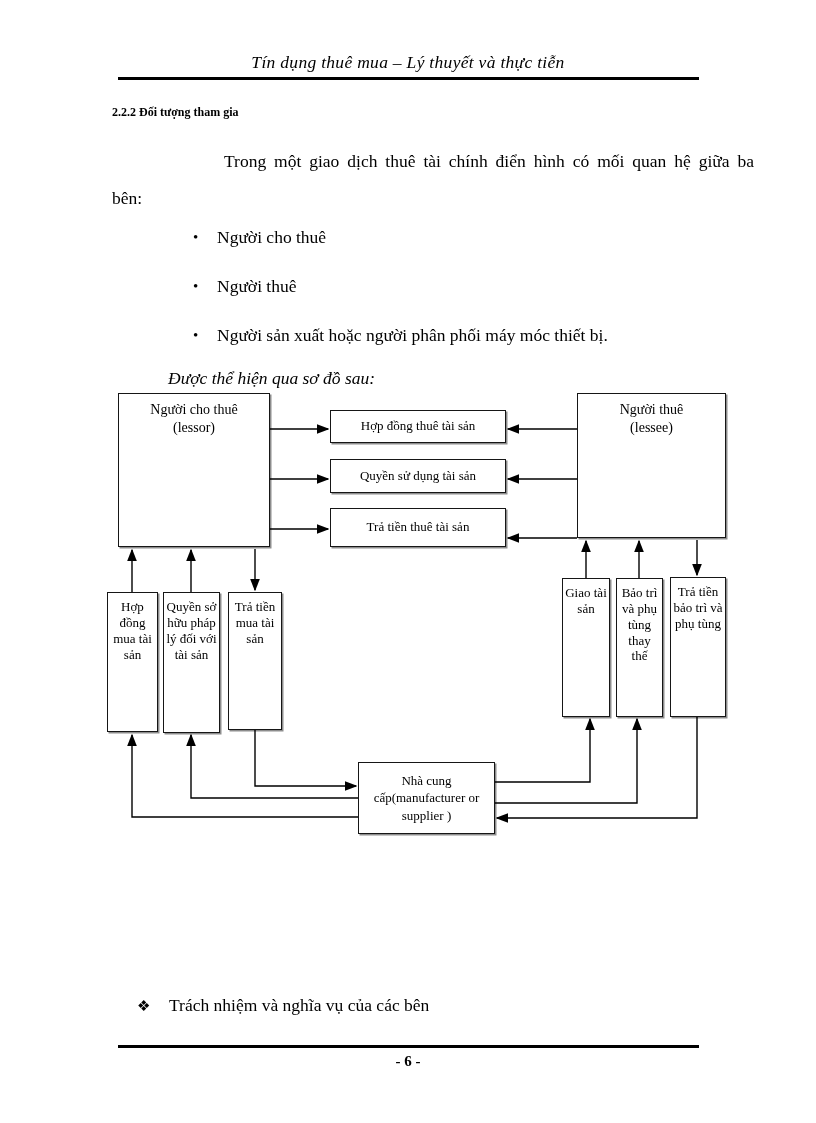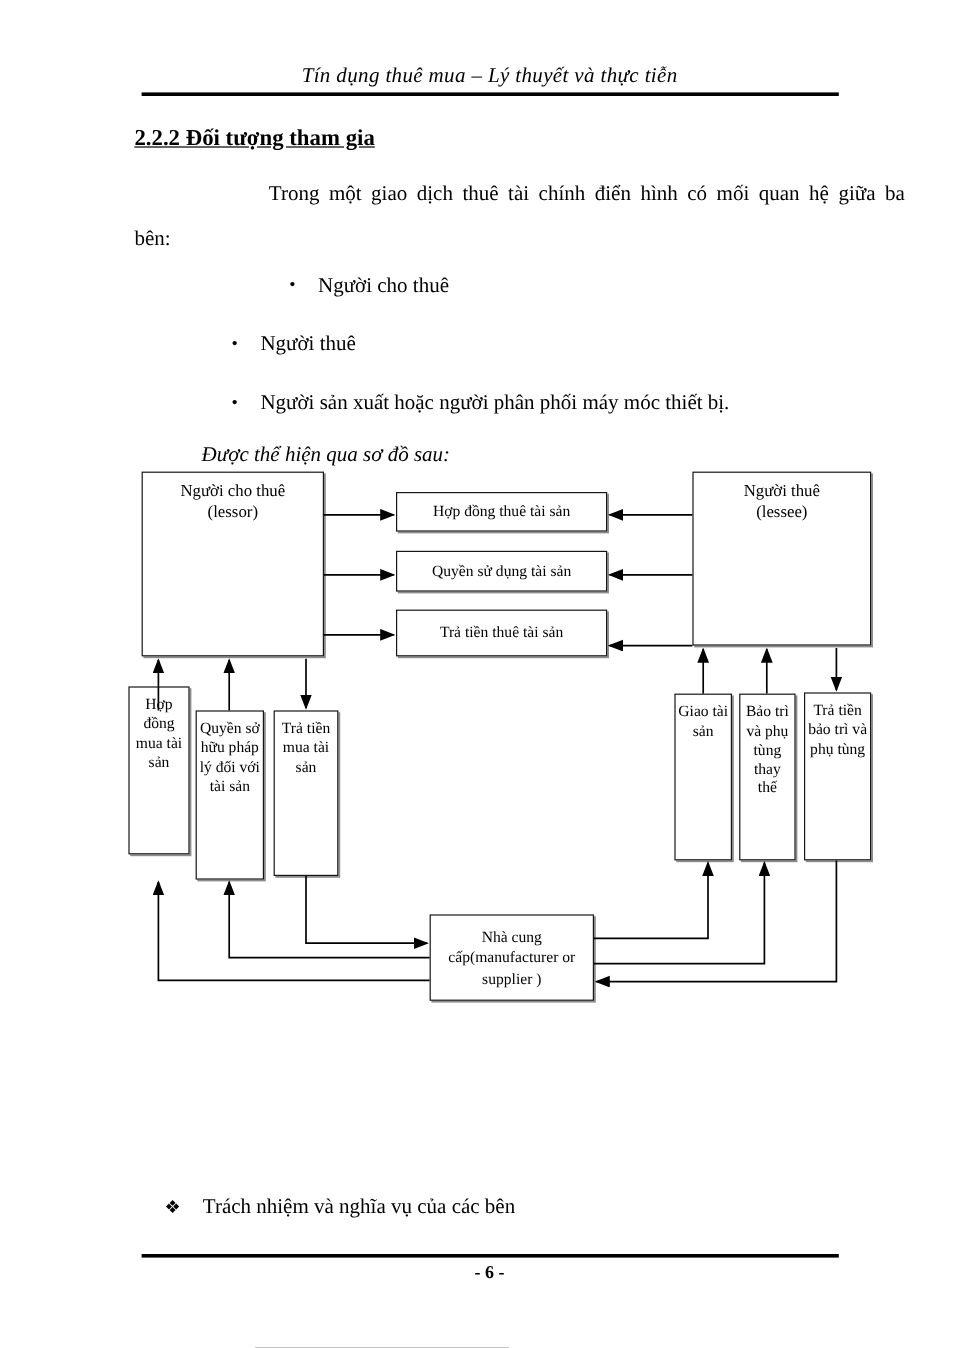--- a/index.html
+++ b/index.html
@@ -19,52 +19,52 @@
     position:absolute; left:0; top:52px; width:100%;
     text-align:center; font-style:italic; font-size:17.5px;
     letter-spacing:0.3px;
   }
   .rule { position:absolute; left:118px; width:581px; height:3px; background:#000; }
   .rule-top { top:77px; }
   .rule-bottom { top:1045px; }
   
   .section-heading {
     position:absolute; left:112px; top:105px;
-    font-size:19px; font-weight:bold;text-decoration:underline;
+    font-size:12px; font-weight:bold;
   }
   .para-line1 {
     position:absolute; left:112px; top:151px; width:586px;
     font-size:17.5px; text-align:justify; text-align-last:justify;
     text-indent:56px; white-space:nowrap;
   }
   .para-line1 span { display:inline-block; width:100%; text-align:justify; text-align-last:justify; }
   .para-line2 { position:absolute; left:112px; top:188px; font-size:17.5px; }
   .bullet-item { position:absolute; left:193px; font-size:17.5px; }
   .bullet-item .dot { display:inline-block; width:24px; font-size:15px; vertical-align:1px; }
-  .bi-0 { top:227px;margin-left:48px; } .bi-1 { top:276px; } .bi-2 { top:325px;font-family:Liberation Serif, serif; }
+  .bi-0 { top:227px; } .bi-1 { top:276px; } .bi-2 { top:325px;font-family:Liberation Serif, serif; }
   .lead-in { position:absolute; left:168px; top:368px; font-size:17.5px;font-style:italic; }
   
   .dbox {
     position:absolute; background:#fff;
     border:1px solid #161616;
     box-shadow:1.5px 1.5px 0 #8d8d8d;
     display:flex; justify-content:center;
     text-align:center; line-height:1.25;
   }
   .dbox.top { align-items:flex-start; padding-top:7px; }
   .dbox.mid { align-items:center; }
   .party { font-size:14px; }
   .lessor-box { left:118px; top:393px; width:152px; height:154px; }
   .lessee-box { left:577px; top:393px; width:149px; height:145px; }
   .relbox { font-size:13px; }
   .rel-0 { left:330px; top:410px; width:176px; height:33px; }
   .rel-1 { left:330px; top:459px; width:176px; height:34px; }
   .rel-2 { left:330px; top:508px; width:176px; height:39px; }
   .vbox { font-size:13px; line-height:1.22; padding:6px 2px 0 2px; align-items:flex-start; }
-  .v-0 { left:107px; top:572px; width:51px; height:140px; }
+  .v-0 { left:107px; top:592px; width:51px; height:140px; }
   .v-1 { left:163px; top:592px; width:57px; height:141px; }
   .v-2 { left:228px; top:592px; width:54px; height:138px; }
   .v-3 { left:562px; top:578px; width:48px; height:139px; }
   .v-4 { left:616px; top:578px; width:47px; height:139px; }
   .v-5 { left:670px; top:577px; width:56px; height:140px;text-align:center; }
   .supplier-box { left:358px; top:762px; width:137px; height:72px; font-size:13px; line-height:1.35; }
   .arrows { position:absolute; left:0; top:0; width:816px; height:1123px; pointer-events:none; }
   
   .note-line { position:absolute; left:137px; top:995px; font-size:17.5px; }
   .note-line .diamond { display:inline-block; width:32px; font-size:15px; }

